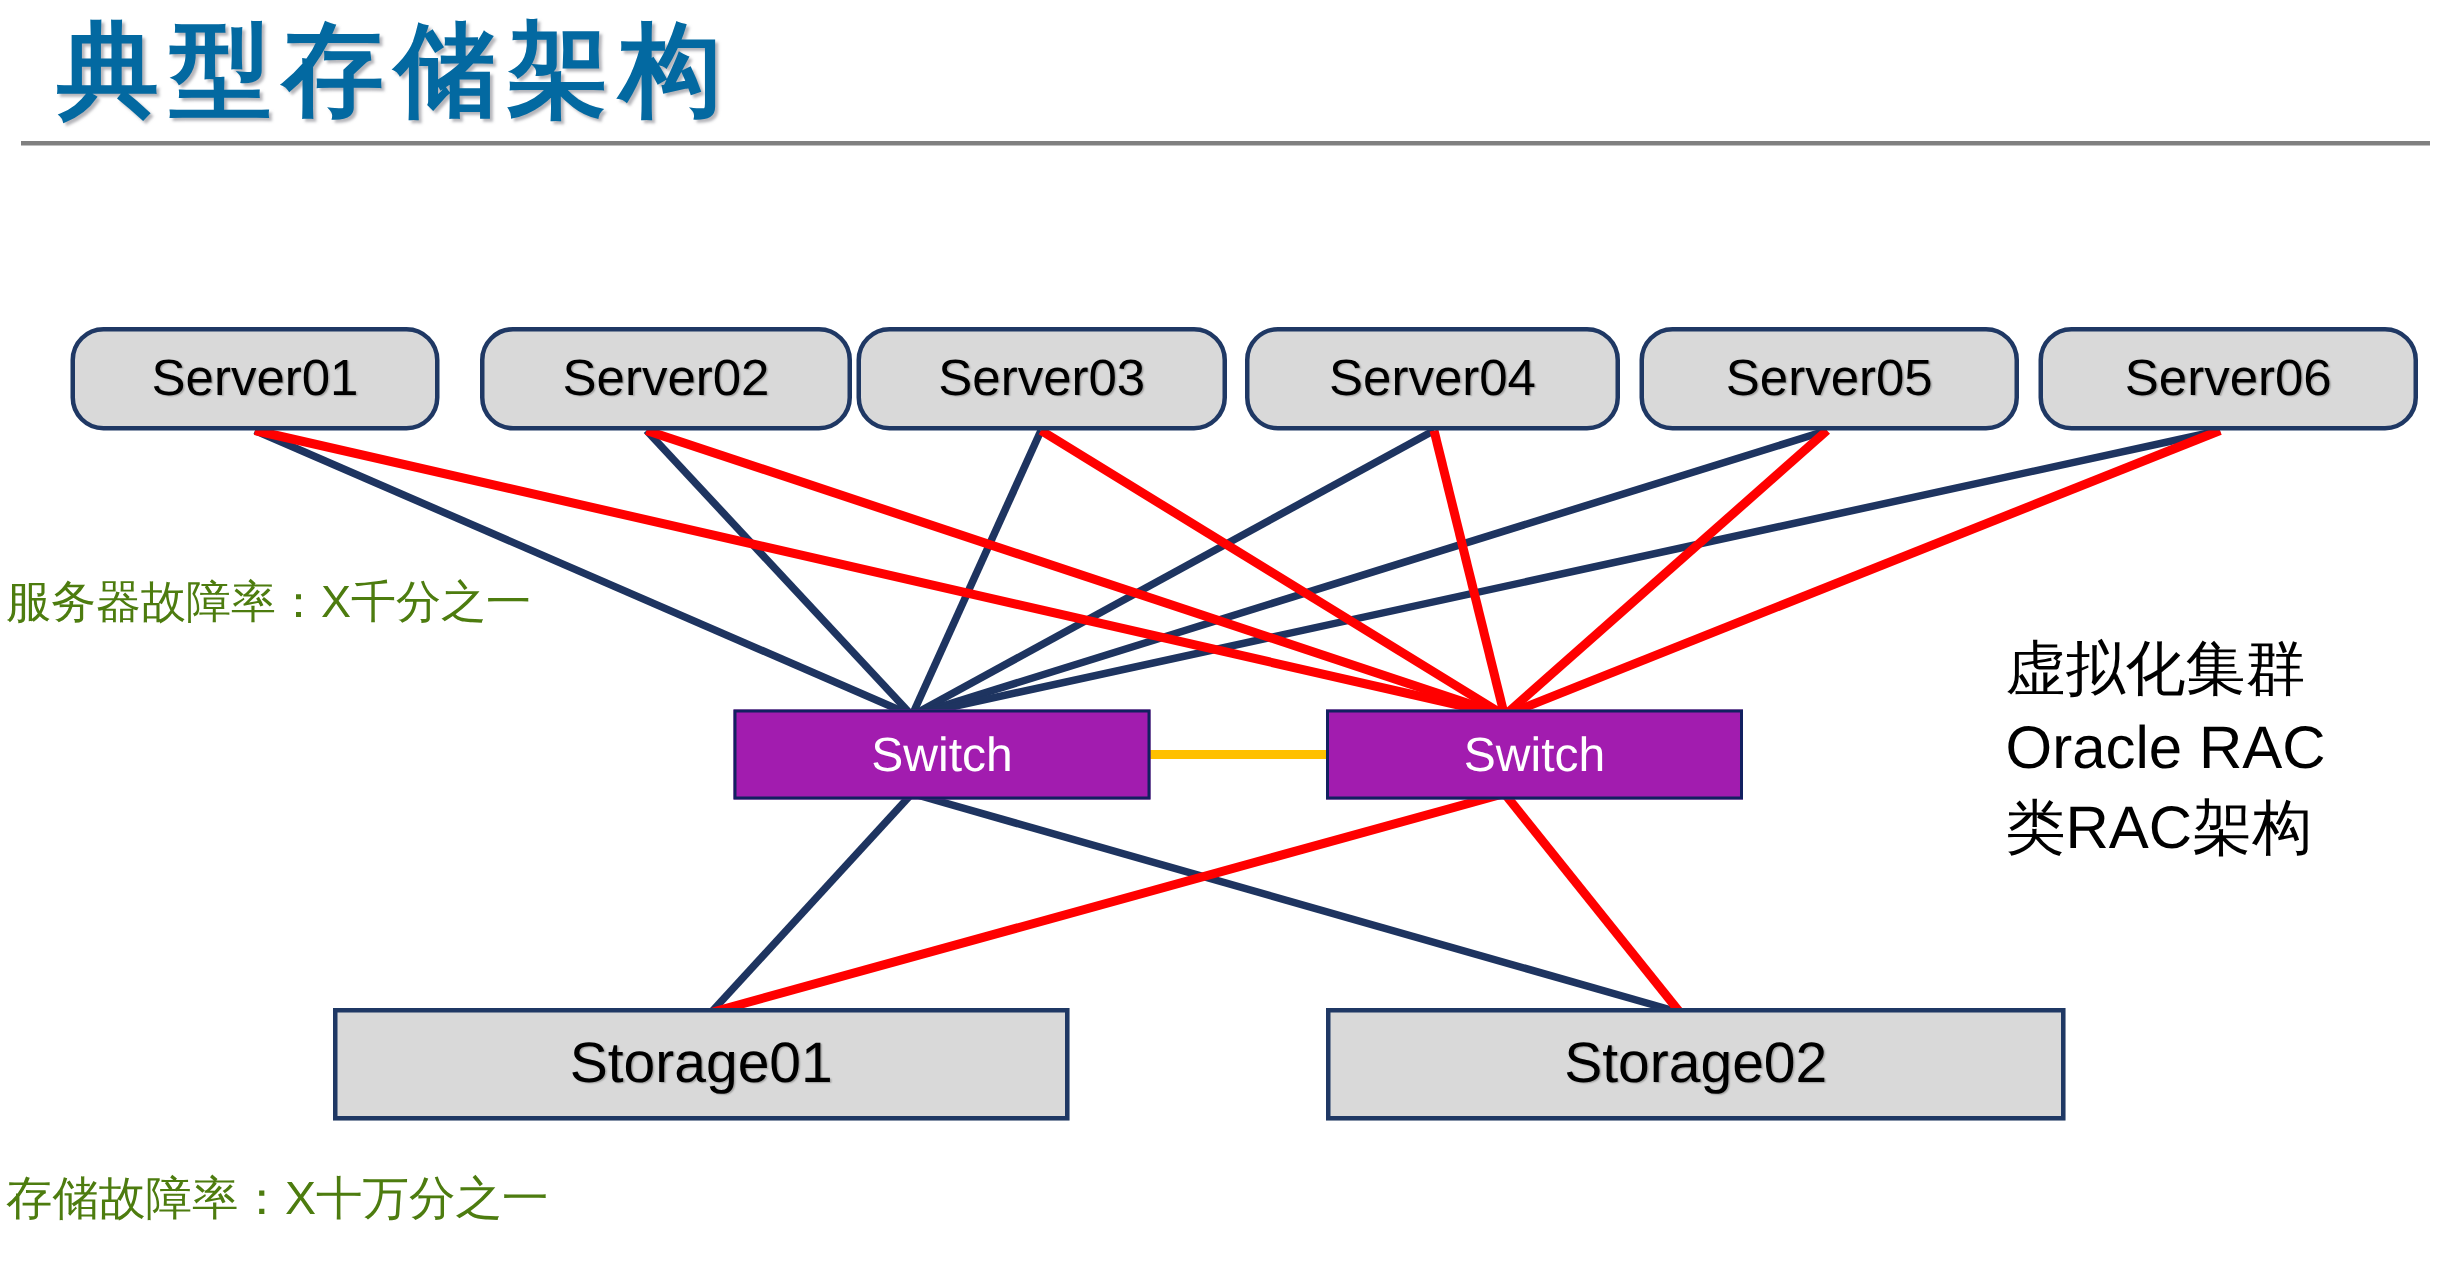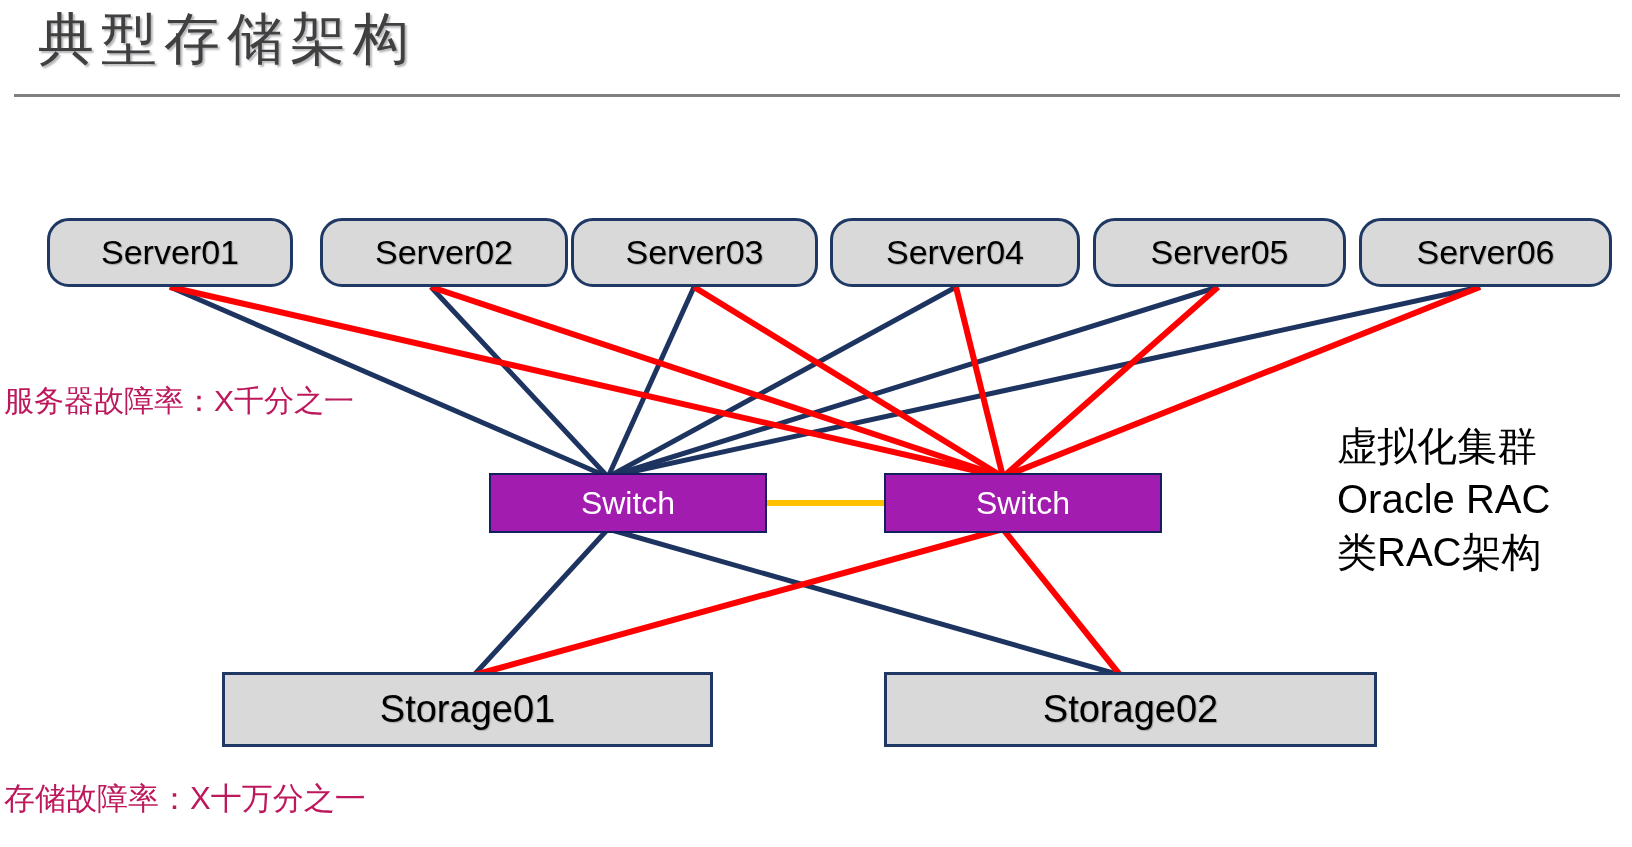--- a/index.html
+++ b/index.html
@@ -8,24 +8,24 @@
     width: 1632px;
     height: 847px;
     background: #ffffff;
     overflow: hidden;
     font-family: "Liberation Sans", sans-serif;
   }
   #page-title {
     position: absolute;
     left: 38px;
     top: 2px;
-    font-size: 56px;
-    font-weight: normal;
+    font-size: 68px;
+    font-weight: bold;
     letter-spacing: 7px;
-    color: #404040;
+    color: #0369a1;
     text-shadow: 2px 2px 2px rgba(120,120,130,0.55);
     white-space: nowrap;
   }
   #title-rule {
     position: absolute;
     left: 14px;
     top: 94px;
     width: 1606px;
     height: 3px;
     background: #808080;
@@ -60,21 +60,21 @@
     text-shadow: none;
     text-align: right;
   }
   .sw-a { left: 489px; }
   .sw-b { left: 884px; }
   .storage { top: 672px; height: 75px; font-size: 38px; }
   .sto0 { left: 222px; width: 491px; align-items: center; }
   .sto1 { left: 884px; width: 493px; }
   .side-label {
     position: absolute;
-    color: #be185d;
+    color: #4d7c0f;
     font-size: 30px;
     white-space: nowrap;
     z-index: 3;
     text-align: center;
   }
   #server-failure-rate-label { left: 4px; top: 381px; }
   #storage-failure-rate-label { left: 4px; top: 778px; font-size: 31px; }
   #architecture-annotation {
     position: absolute;
     left: 1337px;

